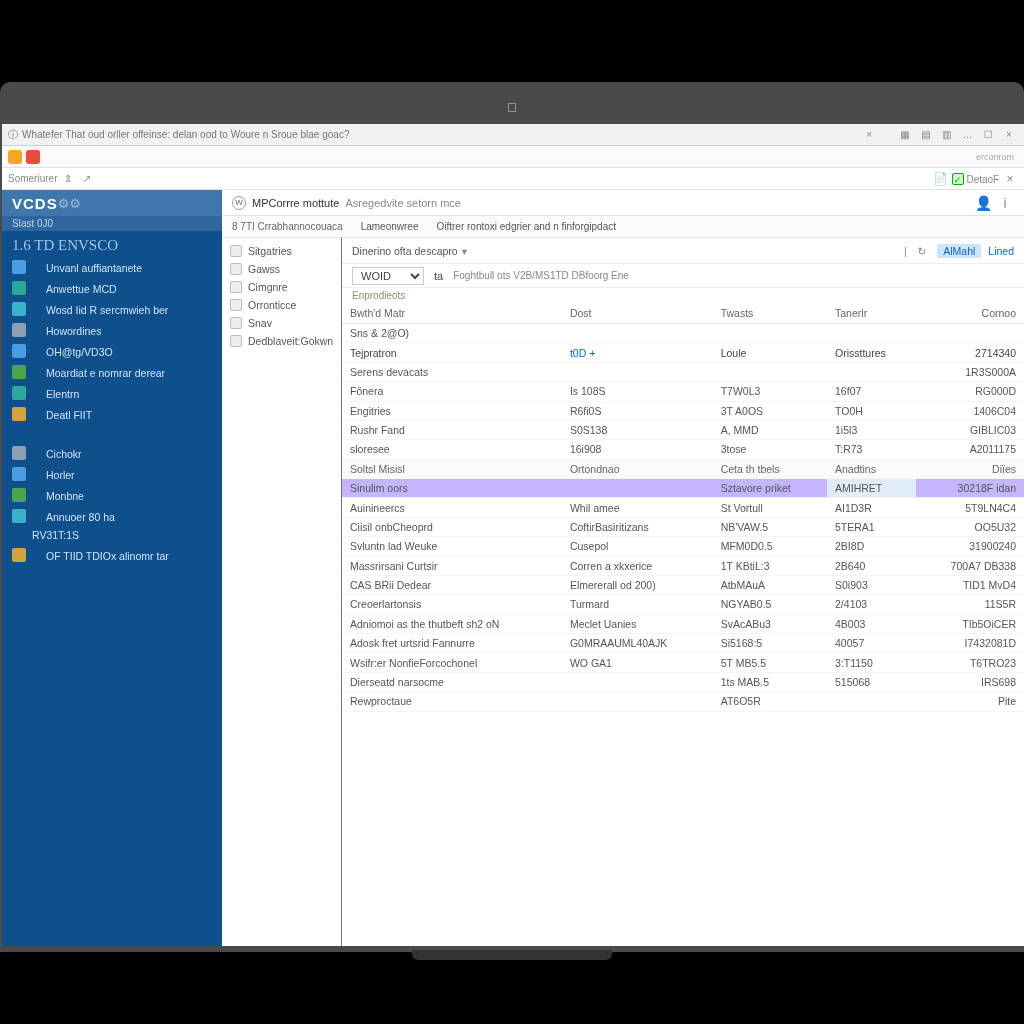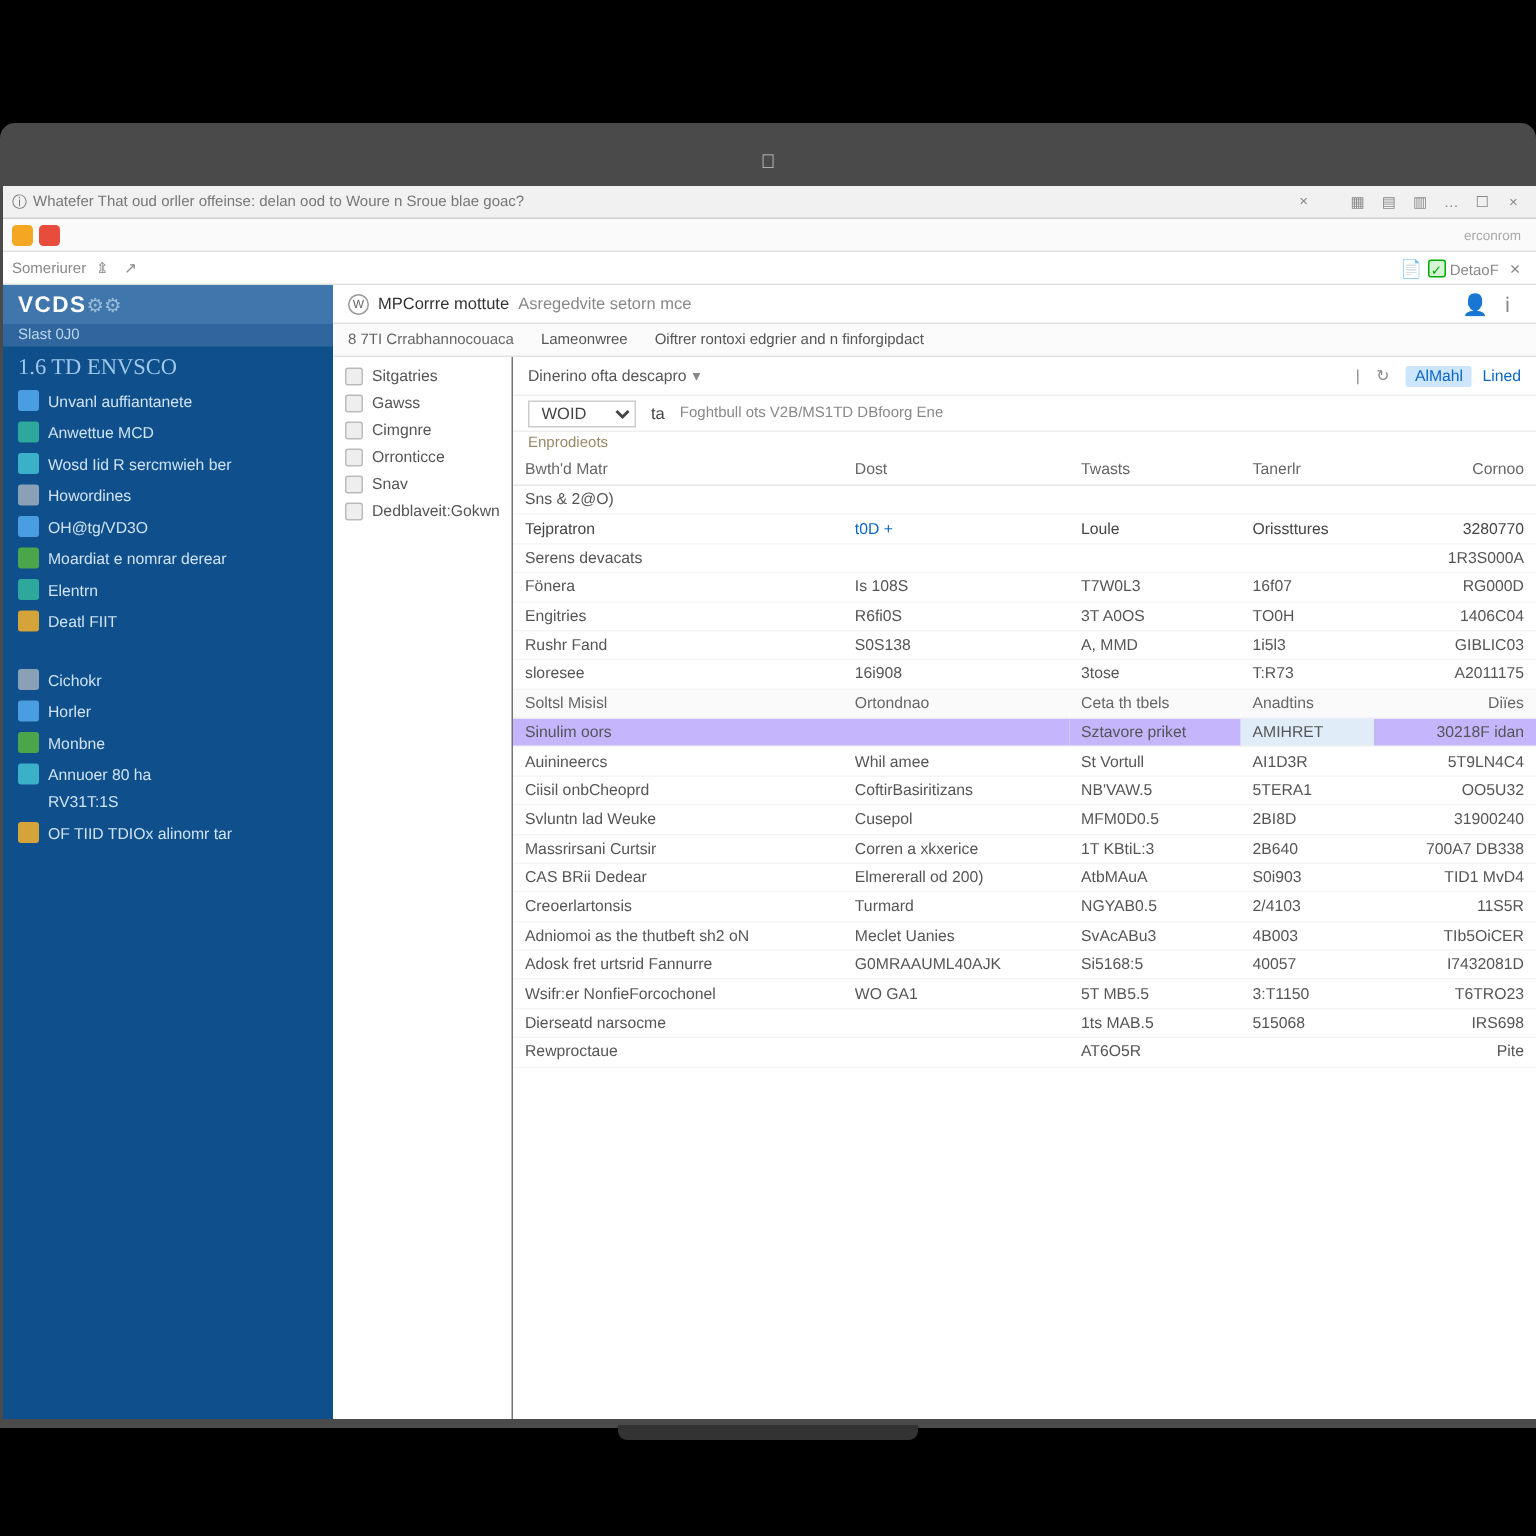--- a/index.html
+++ b/index.html
@@ -20,21 +20,21 @@
   .tool-right span { display: inline-block; width: 16px; text-align: center; color: #888; font-size: 12px; }
   .tool-right .check { color: #0a0; background: #d4f5d4; border: 1px solid #0a0; border-radius: 2px; width: 12px; height: 12px; font-size: 9px; line-height: 12px; }
   .app { display: flex; height: calc(100% - 66px); }
   .sidebar { width: 220px; background: #0f4f8b; color: #c8dff3; display: flex; flex-direction: column; font-size: 11px; }
   .sb-head { background: #3f76ab; padding: 4px 10px; height: 26px; display: flex; align-items: center; justify-content: flex-start; }
   .sb-head .brand { color: #fff; font-weight: 600; font-size: 15px; letter-spacing: 1px; }
   .sb-head .gears { color: #9abbd8; font-size: 13px; }
   .sb-sub { background: #2e669d; padding: 2px 10px; font-size: 10px; color: #bcd6ed; }
   .sb-section { padding: 6px 10px 0 10px; color: #9ec7ea; font-size: 15px; font-weight: 500; font-family: Liberation Serif, serif; }
   .sb-items { list-style: none; padding: 4px 0; }
-  .sb-items li { padding: 3px 10px 3px 30px; position: relative; color: #cfe3f5; font-size: 10.5px; line-height: 15px; cursor: pointer; white-space: nowrap; }
+  .sb-items li { padding: 3px 10px 3px 44px; position: relative; color: #cfe3f5; font-size: 10.5px; line-height: 15px; cursor: pointer; white-space: nowrap; }
   .sb-items li .ic { position: absolute; left: 10px; top: 2px; width: 14px; height: 14px; border-radius: 2px; display: inline-block; }
   .sb-gap { height: 10px; }
   .ic-blue { background: #4a9de0; }
   .ic-teal { background: #2da89a; }
   .ic-gold { background: #d4a33a; }
   .ic-green { background: #4aa64a; }
   .ic-grey { background: #8aa0b5; }
   .ic-cyan { background: #3ab0c9; }
   .content { flex: 1; background: #f6f6f6; display: flex; flex-direction: column; }
   .crumb { height: 26px; background: #fff; border-bottom: 1px solid #e2e2e2; display: flex; align-items: center; padding: 0 10px; font-size: 11px; color: #555; gap: 4px; justify-content: space-between; }
@@ -211,21 +211,21 @@
                   <td></td>
                   <td></td>
                   <td></td>
                   <td class="r"></td>
                 </tr>
                 <tr class="hdr">
                   <td>Tejpratron</td>
                   <td><span class="lk">t0D +</span></td>
                   <td>Loule</td>
                   <td>Orissttures</td>
-                  <td class="r">3280770</td>
+                  <td class="r">2714340</td>
                 </tr>
                 <tr>
                   <td>Serens devacats</td>
                   <td></td>
                   <td></td>
                   <td></td>
                   <td class="r">1R3S000A</td>
                 </tr>
                 <tr>
                   <td>Fönera</td>

